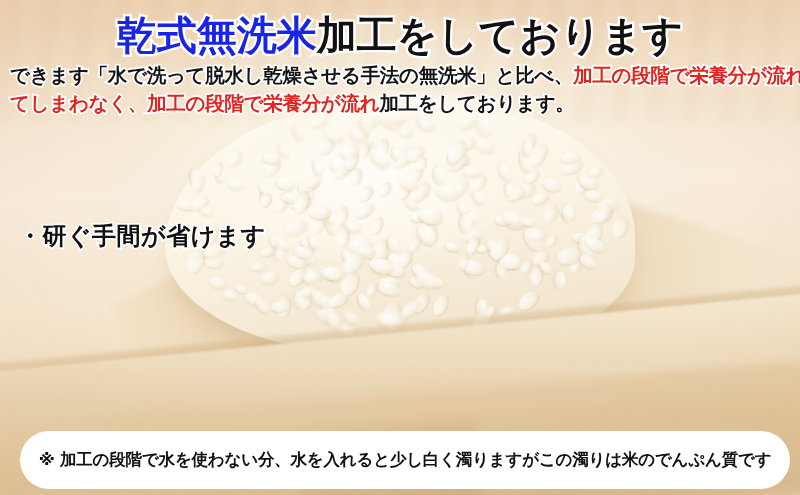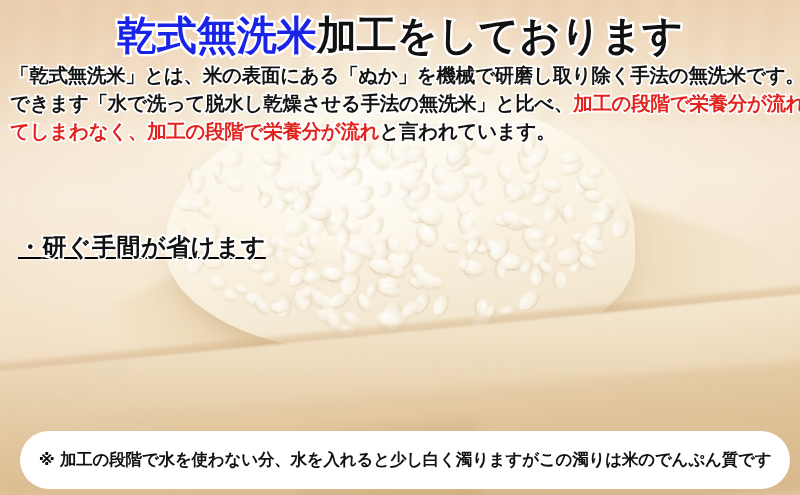--- a/index.html
+++ b/index.html
@@ -214,21 +214,21 @@
   .merit-sub {
     font-size: 20px;
     font-weight: 700;
     color: #131313;
     letter-spacing: -0.2px;
     margin-left: 62px;
     margin-top: 7px;
   }
   .merit-sub .red { color: #e2231e; }
 
-  #merit-1 { top: 231px; text-decoration: underline; }
+  #merit-1 { top: 220px; }
   #merit-2 { top: 313px; }
 
   #footnote-box {
     position: absolute;
     left: 20px;
     top: 431px;
     width: 770px;
     height: 58px;
     background: #ffffff;
     border-radius: 30px;
@@ -498,27 +498,24 @@
   </div>
 
   <div class="content">
 
     <div id="title" class="outline-heavy">
       <span class="blue">乾式無洗米</span><span class="black">加工をしております</span>
     </div>
 
     <div id="desc">
       <div class="outline-med">
-        <span class="blk">「乾式無洗米」とは、米の表面にある「ぬか」を機械で研磨し取り除く手法の無洗米です。</span>
-      </div>
-      <div class="outline-med">
         <span class="blk">できます「水で洗って脱水し乾燥させる手法の無洗米」と比べ、</span><span class="red">加工の段階で栄養分が流れ</span>
       </div>
       <div class="outline-med">
-        <span class="red">てしまわなく、加工の段階で栄養分が流れ</span><span class="blk">と言われています。</span>
+        <span class="red">てしまわなく、加工の段階で栄養分が流れ</span><span class="blk">加工をしております。</span>
       </div>
     </div>
 
 
     <div class="merit-item" id="merit-1">
       <div class="merit-head outline-med">
         <span>・</span><span>研ぐ手間が省けます</span>
       </div>
     </div>
 

